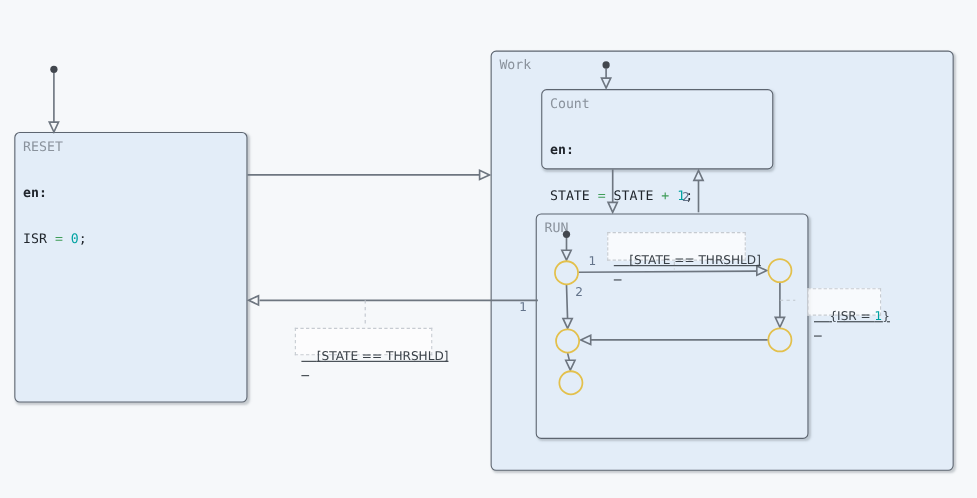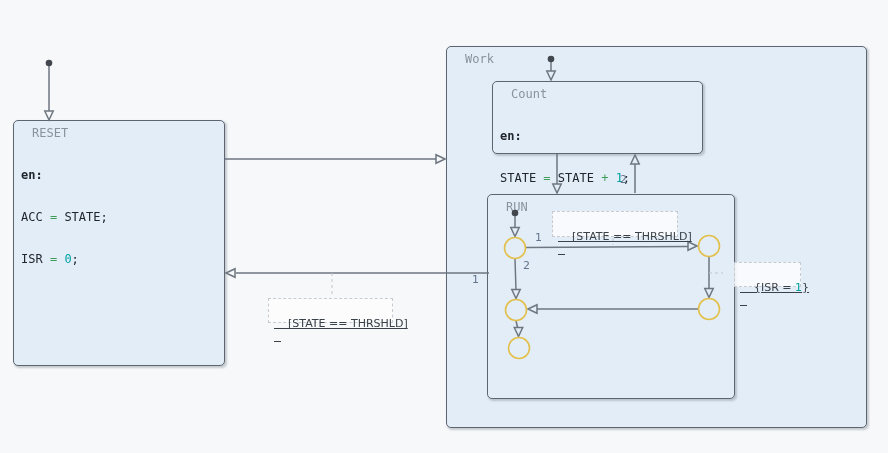--- a/index.html
+++ b/index.html
@@ -9,21 +9,21 @@
     font-family:"DejaVu Sans Mono", monospace;
   }
   .state{
     position:absolute;background:#e3edf8;
     border:1.5px solid #5d6570;border-radius:5px;
     box-shadow:1.5px 1.5px 2px rgba(110,120,130,.35);
     box-sizing:border-box;z-index:1;
   }
   .state-title{
     color:#8a929c;font-size:12px;line-height:14px;
-    padding:5px 0 0 7px;white-space:pre;margin-left:11px;
+    padding:5px 0 0 7px;white-space:pre;
   }
   .code{padding:0 0 0 7px;font-size:12px;line-height:14px;color:#21262d;white-space:pre;}
   .code .en{font-weight:bold;}
   .tok-op{color:#3f9d58;}
   .tok-num{color:#00a2a2;}
   .svg-layer{position:absolute;left:0;top:0;z-index:2;pointer-events:none;}
   .label-box{
     position:absolute;z-index:3;
     border:1px dashed #c6cbd1;background:rgba(252,253,254,.82);
     color:#3a4148;font-family:"DejaVu Sans", sans-serif;
@@ -37,21 +37,20 @@
 </style>
 </head>
 <body>
 
 <div class="canvas">
 
   <div class="state" style="left:13px;top:120px;width:212px;height:246px;">
     <div class="state-title">RESET</div>
     <div class="code">
       <div class="en">en:</div>
-      <div><span>ACC</span><span class="tok-op"> = </span><span>STATE</span><span>;</span></div>
       <div><span>ISR</span><span class="tok-op"> = </span><span class="tok-num">0</span><span>;</span></div>
     </div>
   </div>
 
   <div class="state" style="left:446px;top:46px;width:421px;height:382px;">
     <div class="state-title">Work</div>
   </div>
 
   <div class="state" style="left:492px;top:81px;width:211px;height:73px;">
     <div class="state-title">Count</div>

